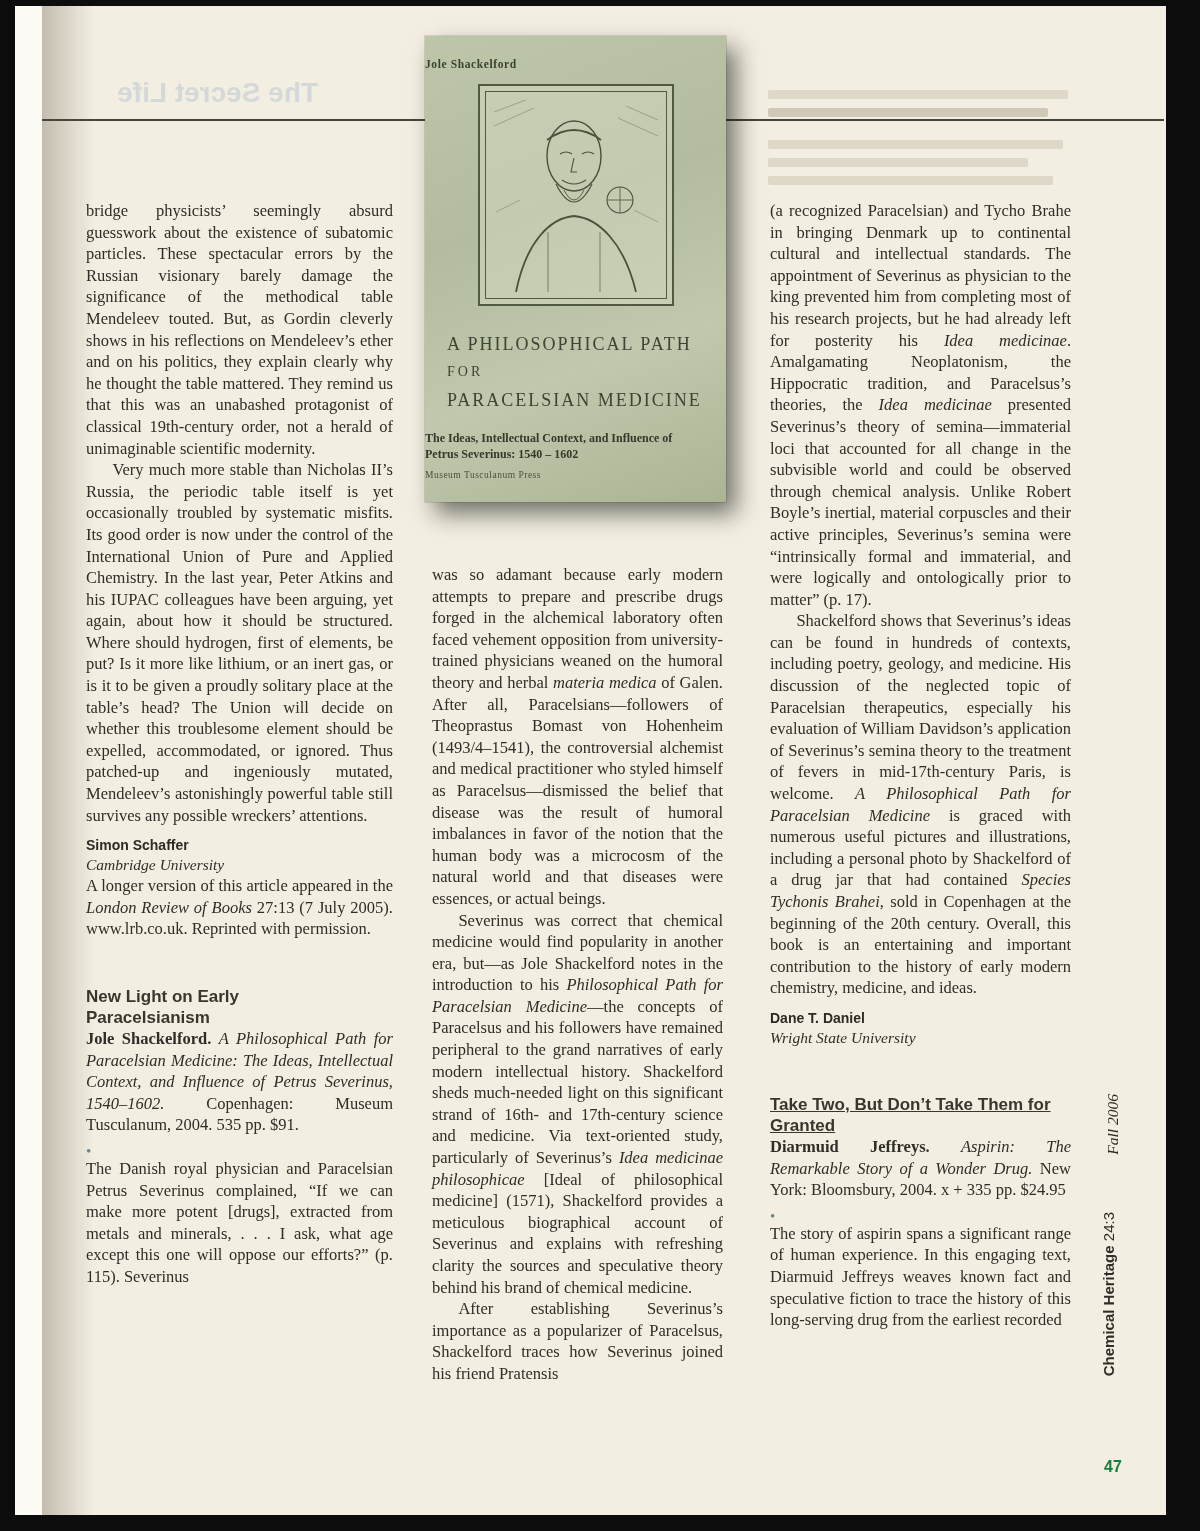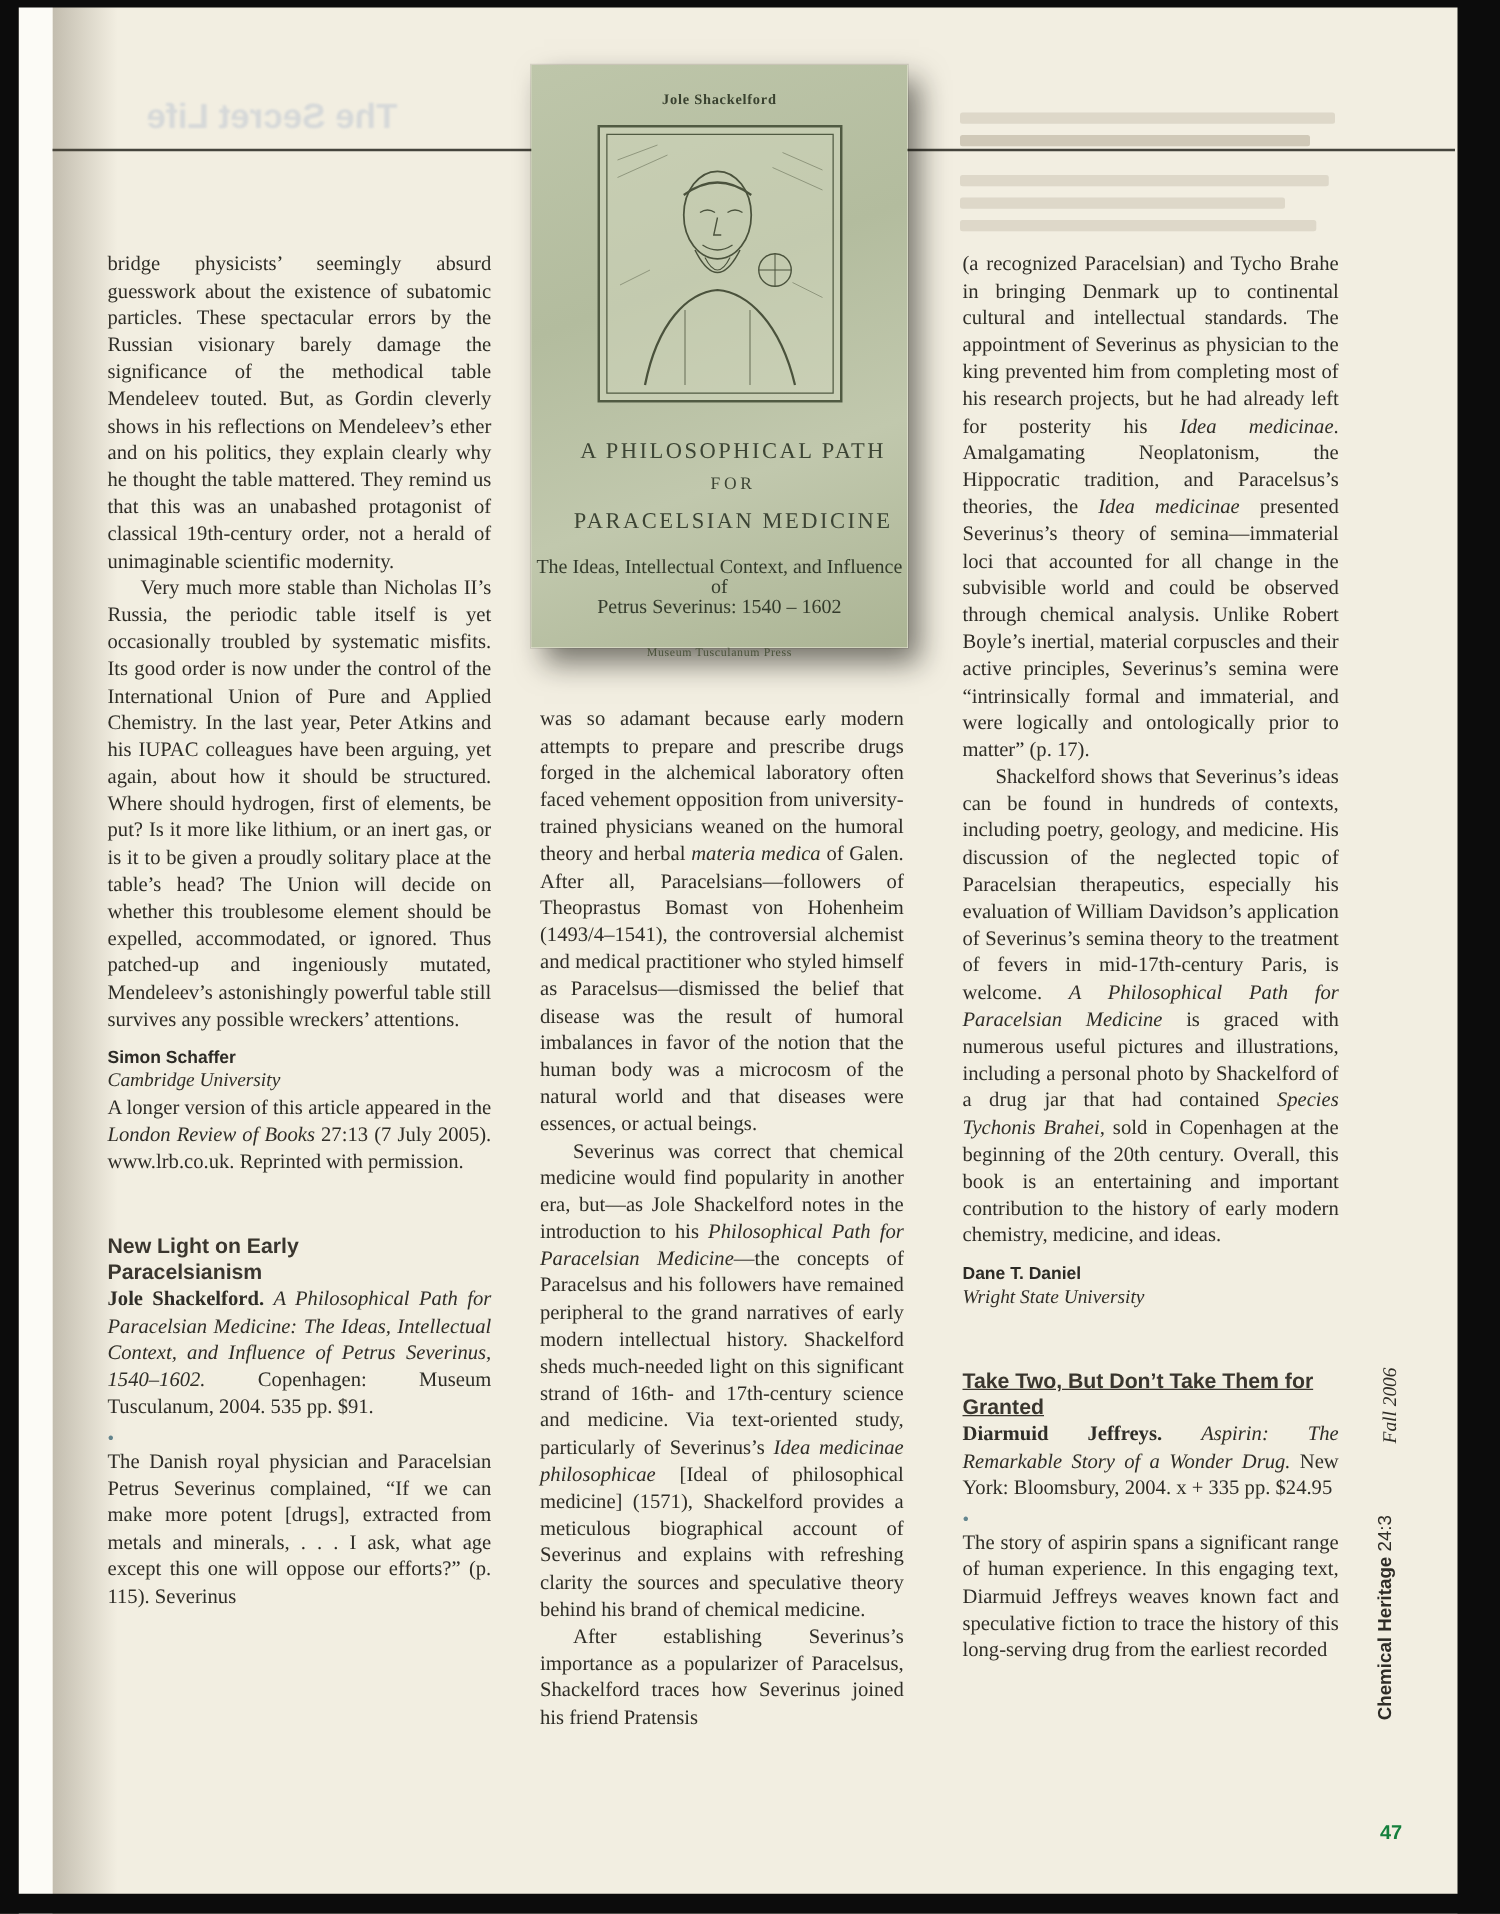--- a/index.html
+++ b/index.html
@@ -32,35 +32,35 @@
   }
   .ghost-bar{position:absolute;height:9px;background:rgba(150,140,118,.22);z-index:1;border-radius:2px;}
   .gb1{left:768px;top:90px;width:300px;}
   .gb2{left:768px;top:108px;width:280px;background:rgba(130,115,90,.3);}
   .gb3{left:768px;top:140px;width:295px;}
   .gb4{left:768px;top:158px;width:260px;}
   .gb5{left:768px;top:176px;width:285px;}
 
   
   .cover{
-    position:absolute;left:425px;top:52px;width:301px;height:466px;z-index:10;
+    position:absolute;left:425px;top:36px;width:301px;height:466px;z-index:10;
     background:linear-gradient(160deg,#bec6aa 0%,#b3bc9e 38%,#c1c8ad 68%,#abb494 100%);
     box-shadow:10px 12px 22px rgba(15,15,10,.55), 0 0 0 1px rgba(60,60,40,.15);
-    text-align:center;color:#3d4536;
+    color:#3d4536;
   }
   .cover-author{margin-top:22px;font-size:11.5px;letter-spacing:.6px;font-weight:bold;color:#39412f;}
   .cover-portrait{
     width:196px;height:222px;margin:14px auto 0;box-sizing:border-box;
     border:2px solid #505a42;padding:5px;background:rgba(215,220,195,.45);
   }
   .cover-portrait-inner{width:100%;height:100%;border:1px solid #505a42;box-sizing:border-box;}
   .cover-title{margin-top:24px;font-size:18px;letter-spacing:2px;color:#3c4434;line-height:28px;padding-left:22px;}
   .cover-title .mid{font-size:14px;letter-spacing:3px;}
-  .cover-subtitle{margin-top:16px;font-size:16px;font-weight:normal;line-height:16px;color:#333a2b;}
-  .cover-publisher{margin-top:24px;font-size:9.5px;letter-spacing:.5px;color:#49523a;}
+  .cover-subtitle{margin-top:16px;font-size:12px;font-weight:bold;line-height:16px;color:#333a2b;}
+  .cover-publisher{margin-top:8px;font-size:9.5px;letter-spacing:.5px;color:#49523a;}
 
   
   .col{position:absolute;color:#2f2d27;font-size:16.5px;line-height:21.6px;z-index:3;}
   .col p{margin:0;text-align:justify;hyphens:auto;}
   .col p.ind{text-indent:1.6em;}
   .col-left{left:86px;top:200px;width:307px;}
   .col-mid{left:432px;top:564px;width:291px;}
   .col-right{left:770px;top:200px;width:301px;}
 
   .seg-i{font-style:italic;}

